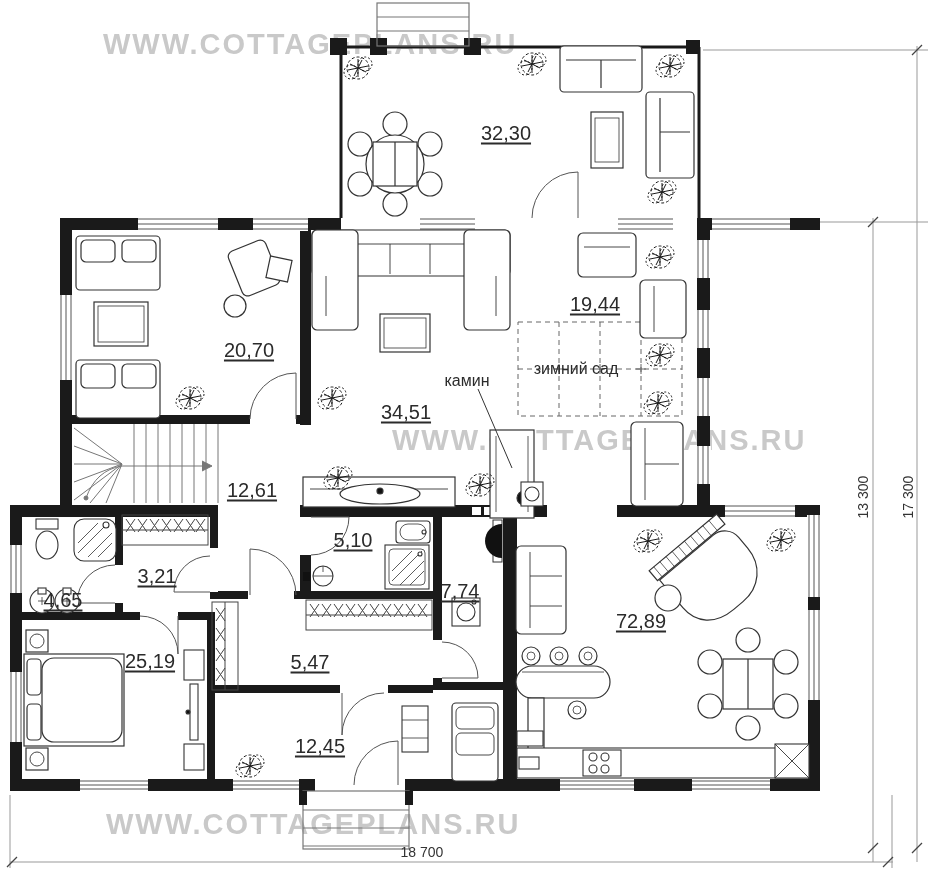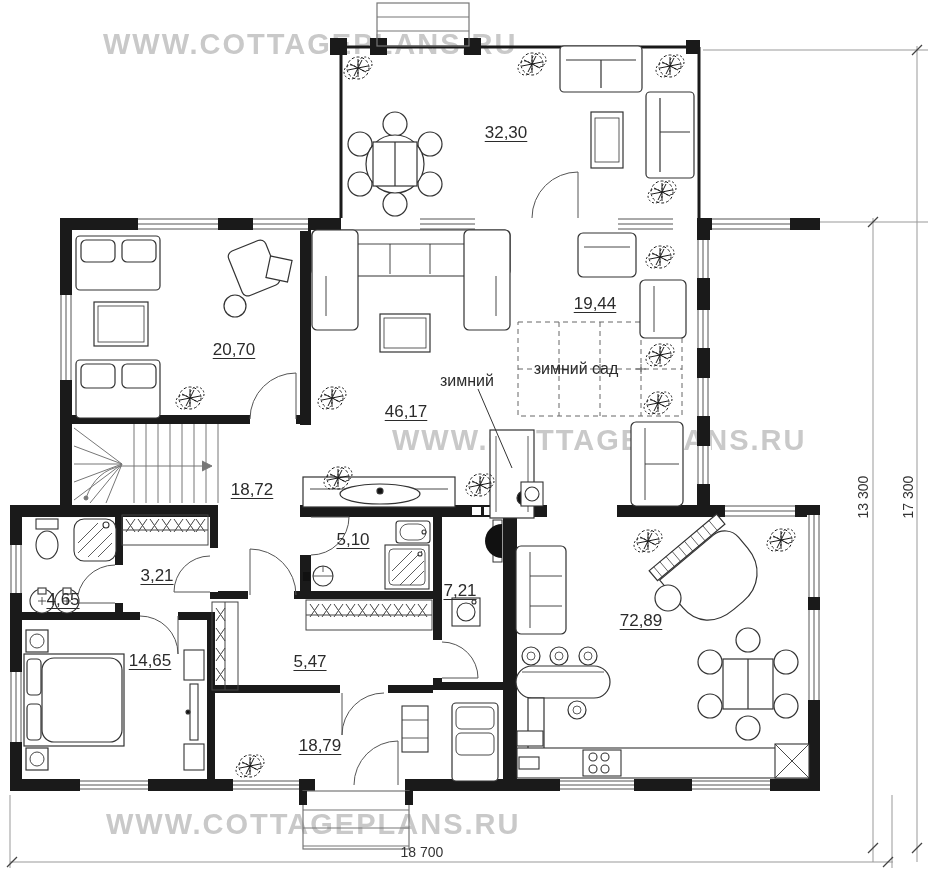--- a/index.html
+++ b/index.html
@@ -1,21 +1,21 @@
 <!DOCTYPE html>
 <html><head>
 <meta charset="utf-8">
 <style>
   html,body{margin:0;padding:0;background:#fff;}
   .stage{position:relative;width:930px;height:875px;background:#fff;overflow:hidden;
          font-family:"Liberation Sans",sans-serif;}
   .stage svg{position:absolute;left:0;top:0;z-index:2;}
   .wm{position:absolute;z-index:1;font-weight:bold;font-size:29px;letter-spacing:2px;
       color:#c9c9c9;white-space:nowrap;}
-  .lbl{position:absolute;z-index:3;transform:translate(-50%,-50%);font-size:17px;color:#2b2b2b;
+  .lbl{position:absolute;z-index:3;transform:translate(-50%,-50%);font-size:20px;color:#2b2b2b;
        white-space:nowrap;}
   .rl{text-decoration:underline;text-underline-offset:3px;}
   .ann{font-size:16px;}
   .dim{position:absolute;z-index:3;transform:translate(-50%,-50%);font-size:14px;color:#333;
        white-space:nowrap;}
   .vert{transform:translate(-50%,-50%) rotate(-90deg);}
 </style>
 </head>
 <body>
 
@@ -427,33 +427,33 @@
     <g stroke="#999" stroke-width="1" fill="none">
       <path d="M820 222H928M703 50H928M10 795V868M892 795V868"></path>
       <path d="M10 862H893M873 218V862M917 46V862"></path>
       <g stroke="#444" stroke-width="1.3">
         <path d="M7 867L17 857M883 867L893 857M868 227L878 217M868 853L878 843M912 55L922 45M912 853L922 843"></path>
       </g>
     </g>
   </svg>
 
   <div class="lbl rl" style="left:506px;top:133px">32,30</div>
-  <div class="lbl rl" style="left:234px;top:350px">20,70</div>
+  <div class="lbl rl" style="left:249px;top:350px">20,70</div>
   <div class="lbl rl" style="left:595px;top:304px">19,44</div>
-  <div class="lbl rl" style="left:406px;top:412px">46,17</div>
-  <div class="lbl rl" style="left:252px;top:490px">18,72</div>
+  <div class="lbl rl" style="left:406px;top:412px">34,51</div>
+  <div class="lbl rl" style="left:252px;top:490px">12,61</div>
   <div class="lbl rl" style="left:353px;top:540px">5,10</div>
   <div class="lbl rl" style="left:63px;top:600px">4,65</div>
   <div class="lbl rl" style="left:157px;top:576px">3,21</div>
-  <div class="lbl rl" style="left:460px;top:591px">7,21</div>
-  <div class="lbl rl" style="left:150px;top:661px">14,65</div>
+  <div class="lbl rl" style="left:460px;top:591px">7,74</div>
+  <div class="lbl rl" style="left:150px;top:661px">25,19</div>
   <div class="lbl rl" style="left:310px;top:662px">5,47</div>
-  <div class="lbl rl" style="left:320px;top:746px">18,79</div>
+  <div class="lbl rl" style="left:320px;top:746px">12,45</div>
   <div class="lbl rl" style="left:641px;top:621px">72,89</div>
 
   <div class="lbl ann" style="left:576px;top:369px">зимний сад</div>
-  <div class="lbl ann" style="left:467px;top:381px">зимний</div>
+  <div class="lbl ann" style="left:467px;top:381px">камин</div>
 
   <div class="dim" style="left:422px;top:852px">18 700</div>
   <div class="dim vert" style="left:863px;top:497px">13 300</div>
   <div class="dim vert" style="left:908px;top:497px">17 300</div>
 
 </div>
 
 </body></html>

